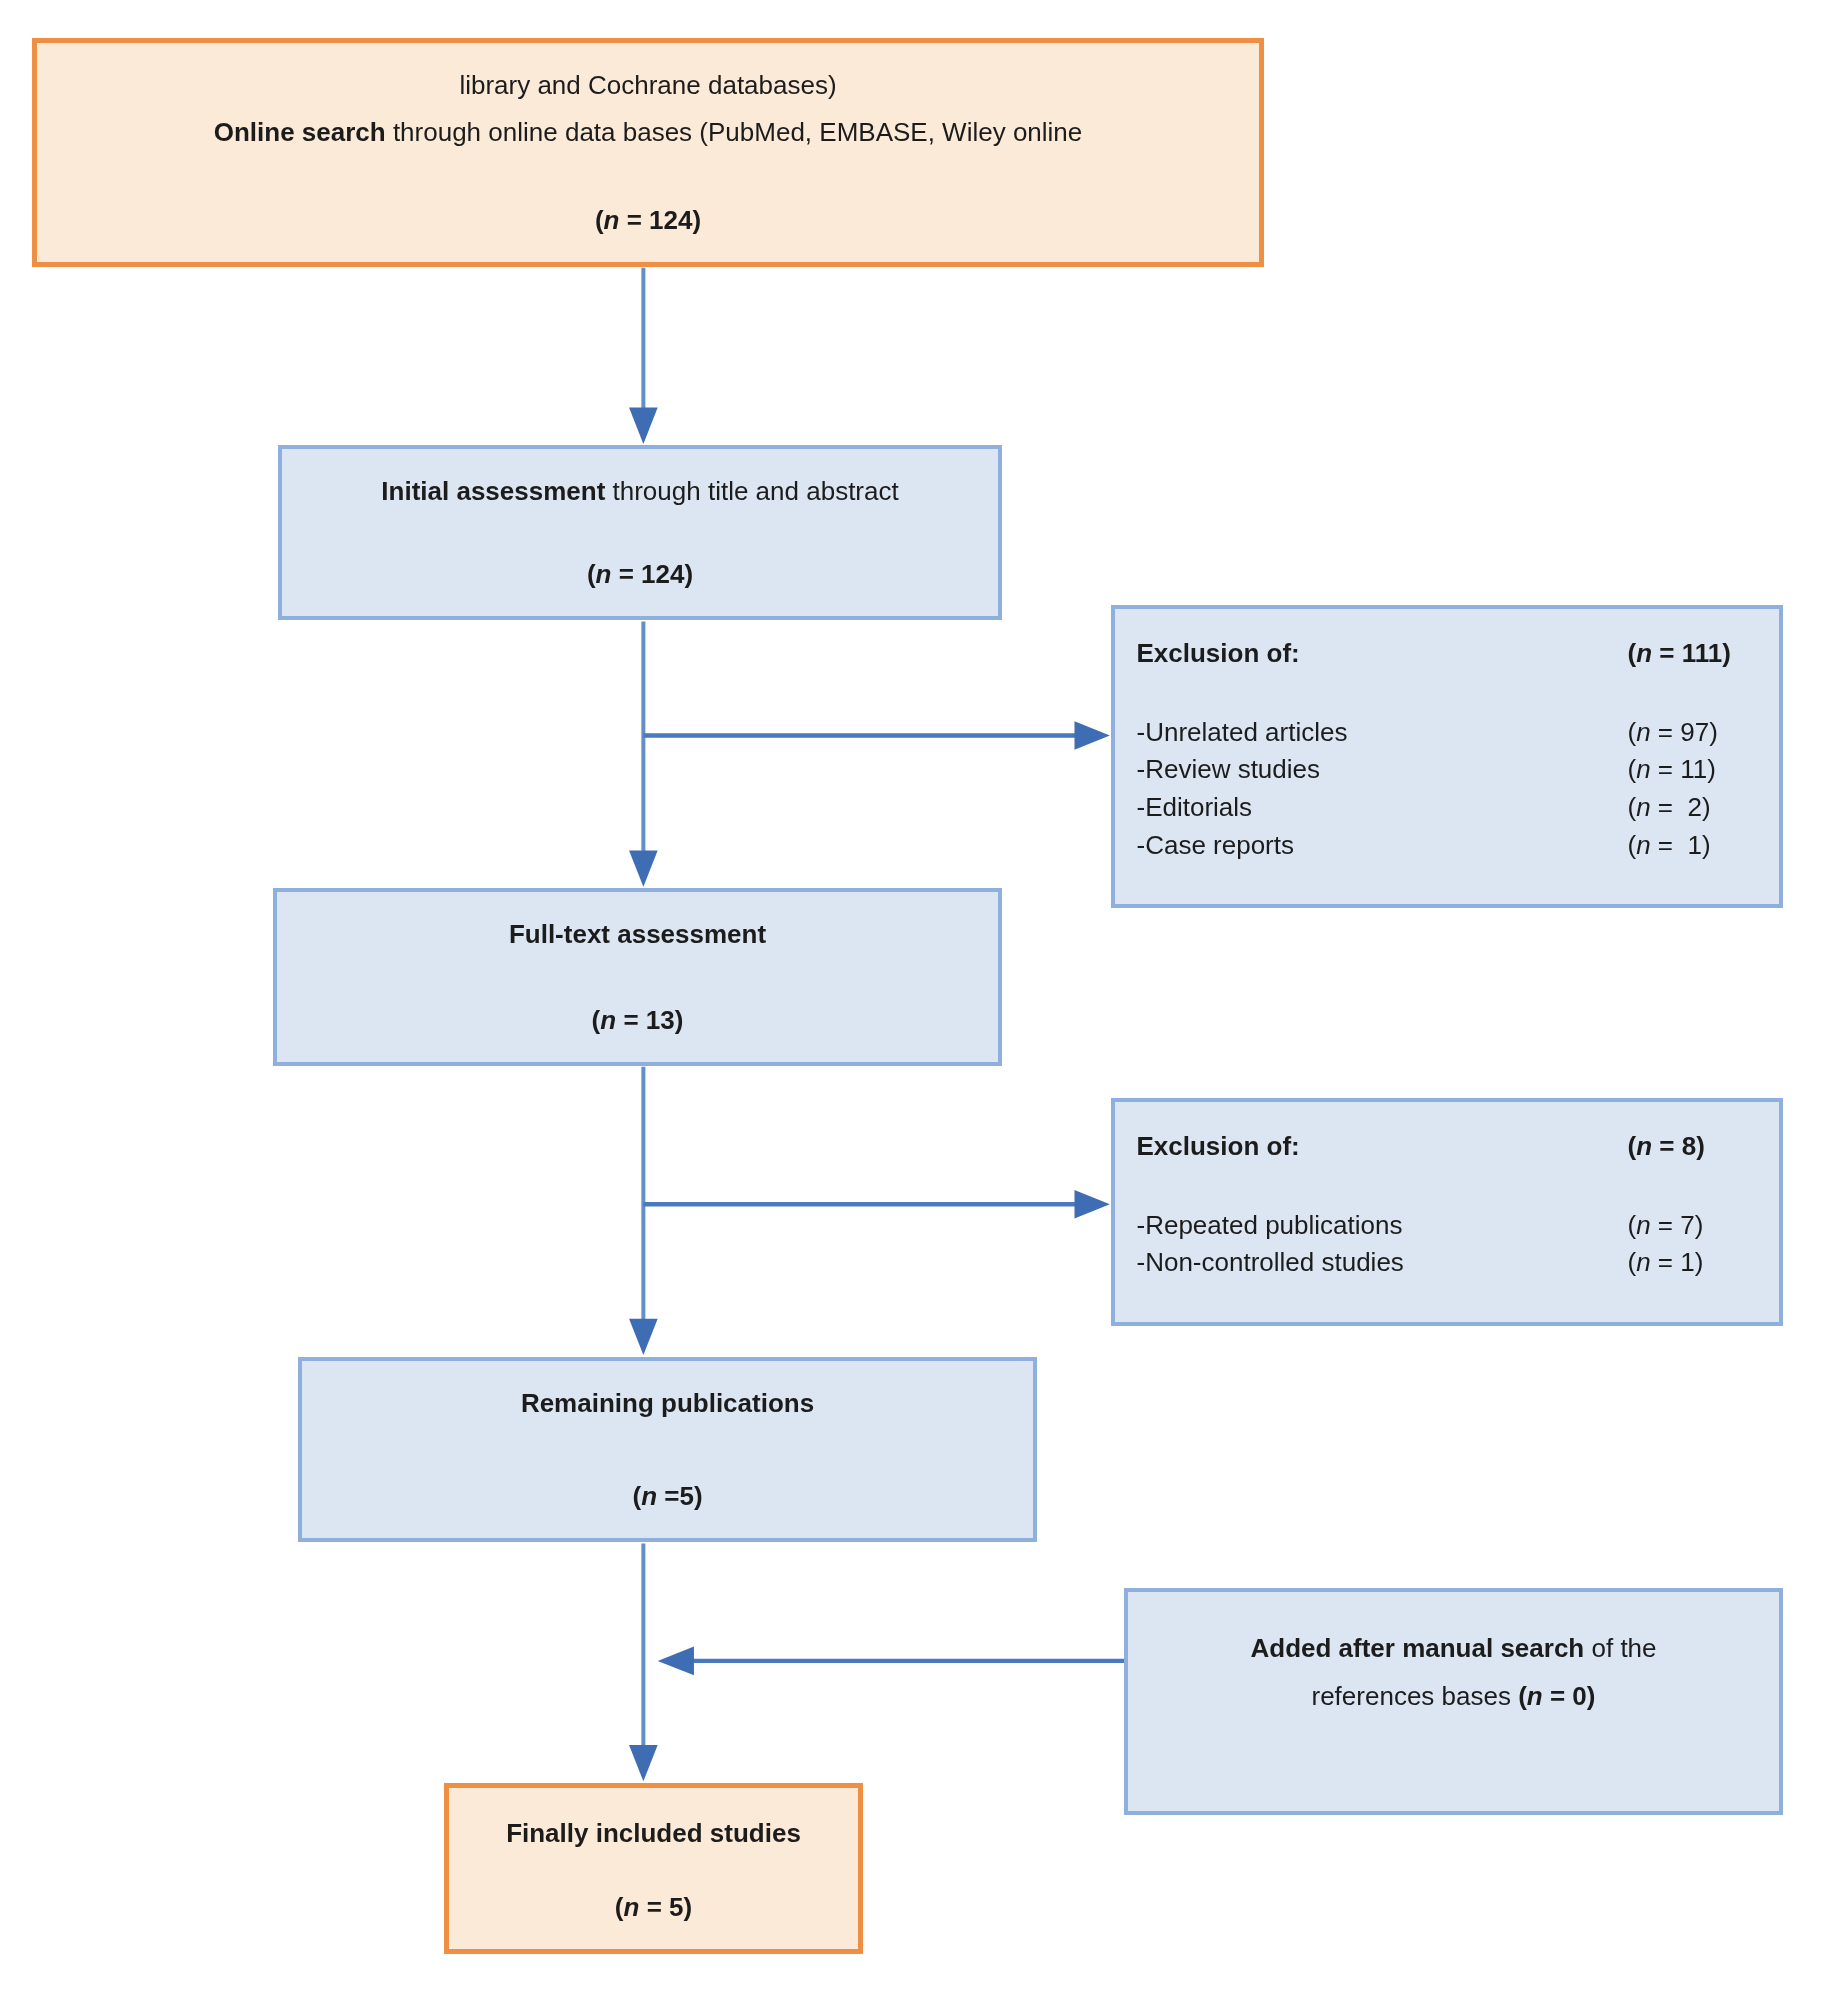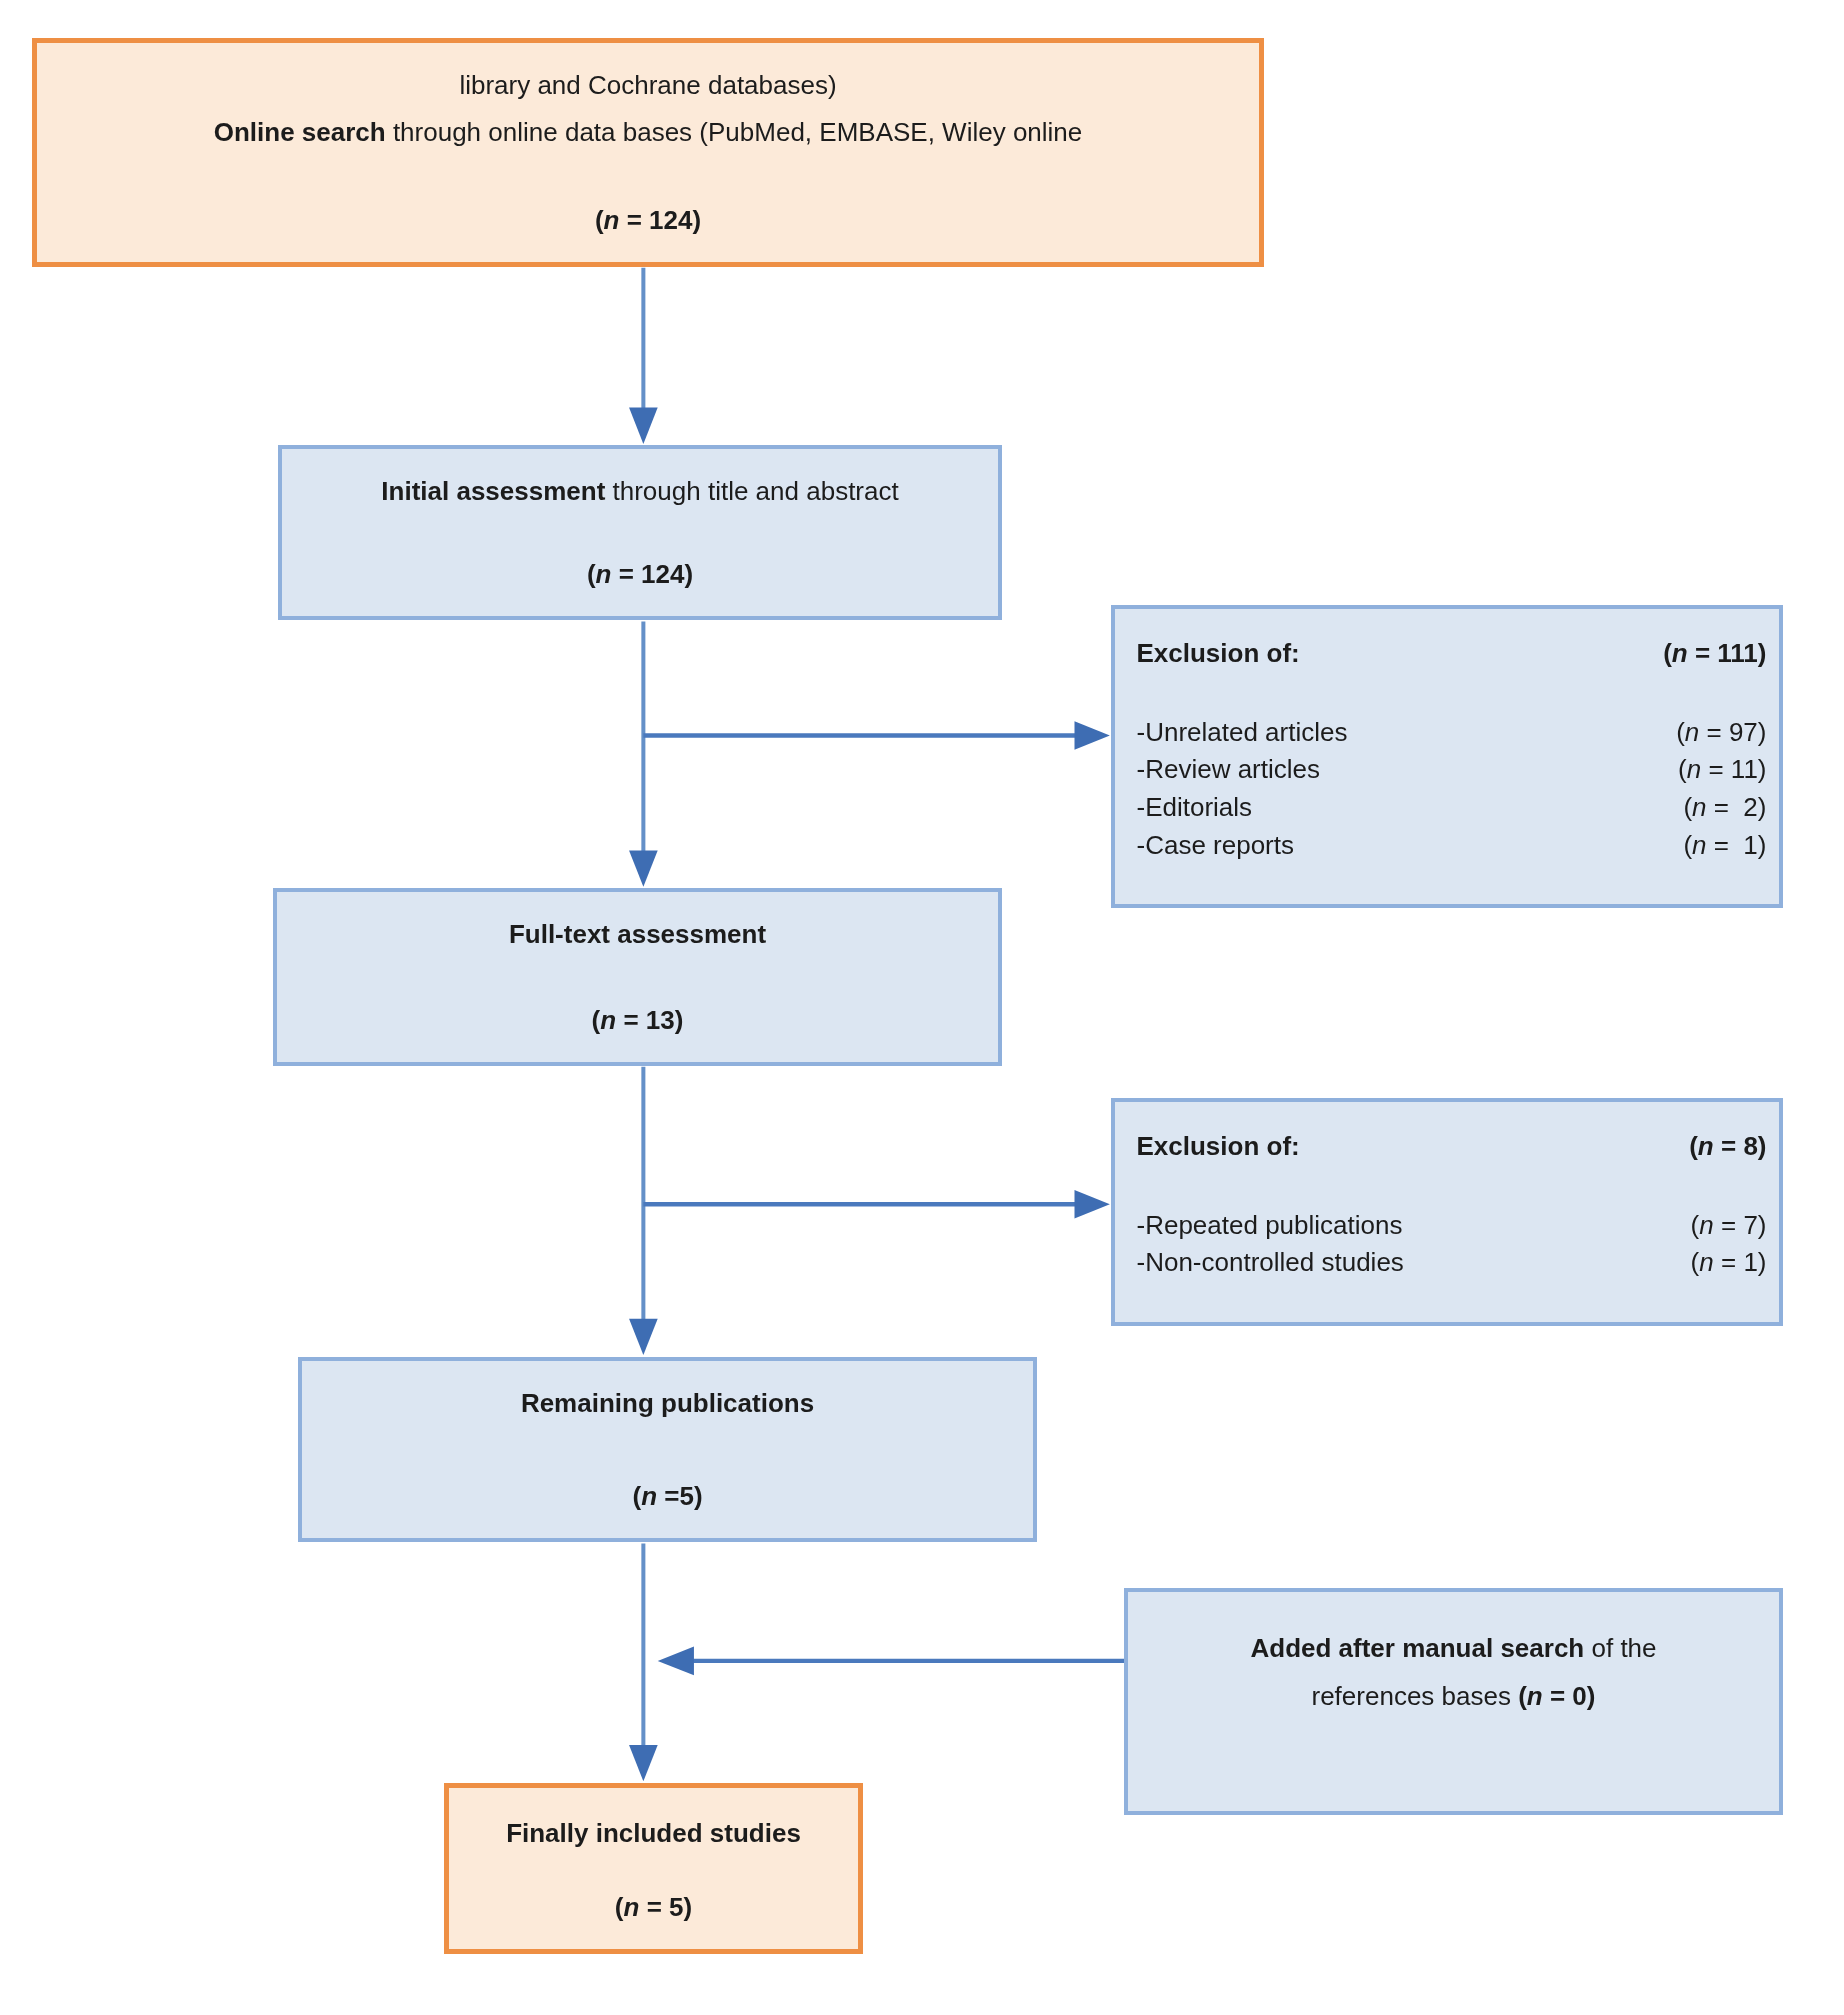--- a/index.html
+++ b/index.html
@@ -40,21 +40,21 @@
     padding: 26px 12.5px 22.4px 21.5px;
   }
   .row {
     display: flex;
     justify-content: space-between;
     line-height: 1.45;
   }
   .row .cnt {
     flex: none;
     width: 139px;
-    text-align: right;
+    text-align: left;
     white-space: pre;
   }
   .excl .heading-row { margin-bottom: 41px; }
   .added-box {
     text-align: center;
     padding: 32px 24.6px 0 24.6px;
     line-height: 1.85;
   }
 </style>
 </head>
@@ -109,21 +109,21 @@
   <div class="box excl blue" style="left:1111px; top:605px; width:672px; height:303px;">
     <div class="row heading-row b">
       <span>Exclusion of:</span>
       <span class="cnt"><span>(</span><span class="it">n</span><span> = 111)</span></span>
     </div>
     <div class="row">
       <span>-Unrelated articles</span>
       <span class="cnt"><span>(</span><span class="it">n</span><span> = 97)</span></span>
     </div>
     <div class="row">
-      <span>-Review articles</span>
+      <span>-Review studies</span>
       <span class="cnt"><span>(</span><span class="it">n</span><span> = 11)</span></span>
     </div>
     <div class="row">
       <span>-Editorials</span>
       <span class="cnt"><span>(</span><span class="it">n</span><span> = &nbsp;2)</span></span>
     </div>
     <div class="row">
       <span>-Case reports</span>
       <span class="cnt"><span>(</span><span class="it">n</span><span> = &nbsp;1)</span></span>
     </div>

